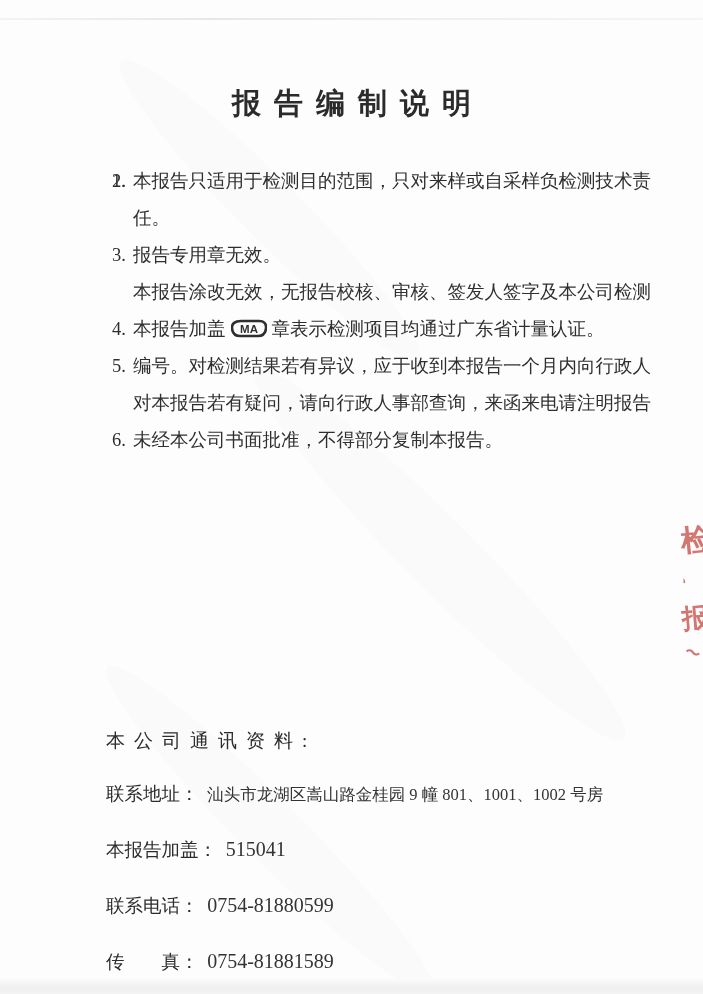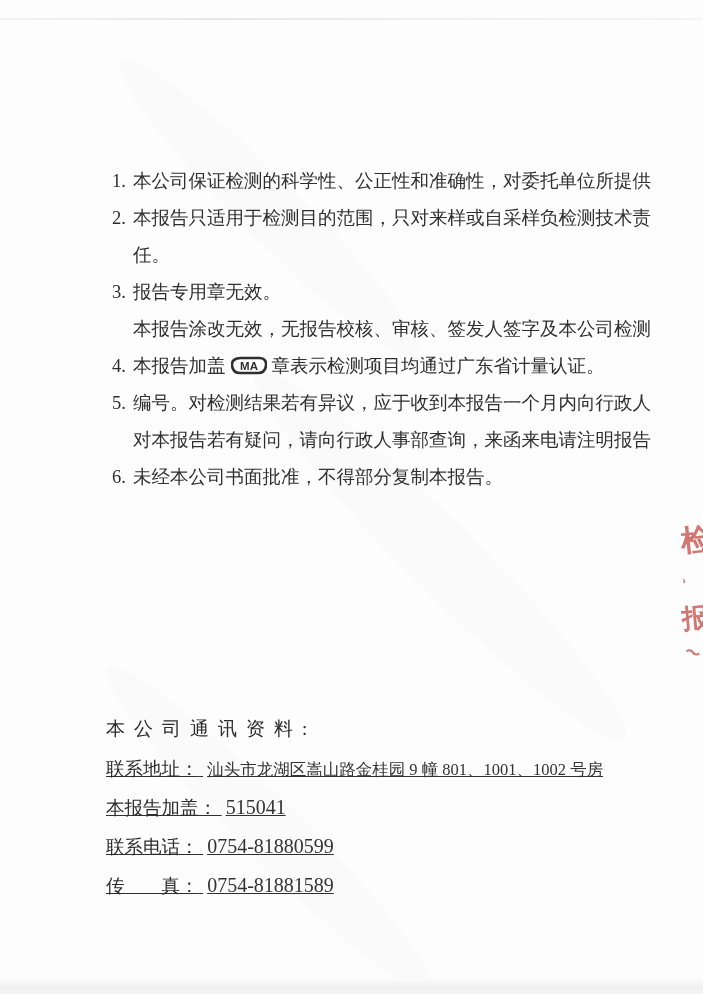--- a/index.html
+++ b/index.html
@@ -52,22 +52,23 @@
     display: inline-block; vertical-align: -3px;
     margin: 0 5px;
   }
   .cma-mark svg { display: block; }
 
   
   .contact { position: absolute; left: 106px; top: 716px; font-size: 18.5px; }
   .contact-heading {
     letter-spacing: 9px; font-size: 19px; color: #2c2c2c;
     margin-bottom: 4px;
+    margin-top: 12px;
   }
-  .contact-row { margin-top: 17px; line-height: 21px; white-space: nowrap; text-decoration: underline; }
+  .contact-row { margin-top: 26px; line-height: 29px; white-space: nowrap; }
   .contact-label { font-size: 18.5px; color: #2c2c2c; }
   .contact-value { font-size: 20px; color: #333333; margin-left: 4px; }
   .contact-value-cjk { font-size: 16.5px; }
 
   
   .stamp-edge {
     position: absolute; right: 0; top: 512px; width: 26px; height: 175px;
     overflow: hidden; pointer-events: none;
   }
   .stamp-frag {
@@ -83,26 +84,26 @@
 </head>
 <body>
 
 <div class="page">
 
   <div class="scan-top-line"></div>
   <div class="scan-streak streak-1"></div>
   <div class="scan-streak streak-2"></div>
   <div class="scan-streak streak-3"></div>
 
+  <div class="doc-title">报告编制说明</div>
 
   <div class="notice">
 
     <div class="notice-item">
       <span class="item-num">1.</span>
-      <div class="item-line">本公司保证检测的科学性、公正性和准确性，对委托单位所提供</div>
     </div>
 
     <div class="notice-item">
       <span class="item-num">2.</span>
       <div class="item-line">本报告只适用于检测目的范围，只对来样或自采样负检测技术责</div>
       <div class="item-line">任。</div>
     </div>
 
     <div class="notice-item">
       <span class="item-num">3.</span>

